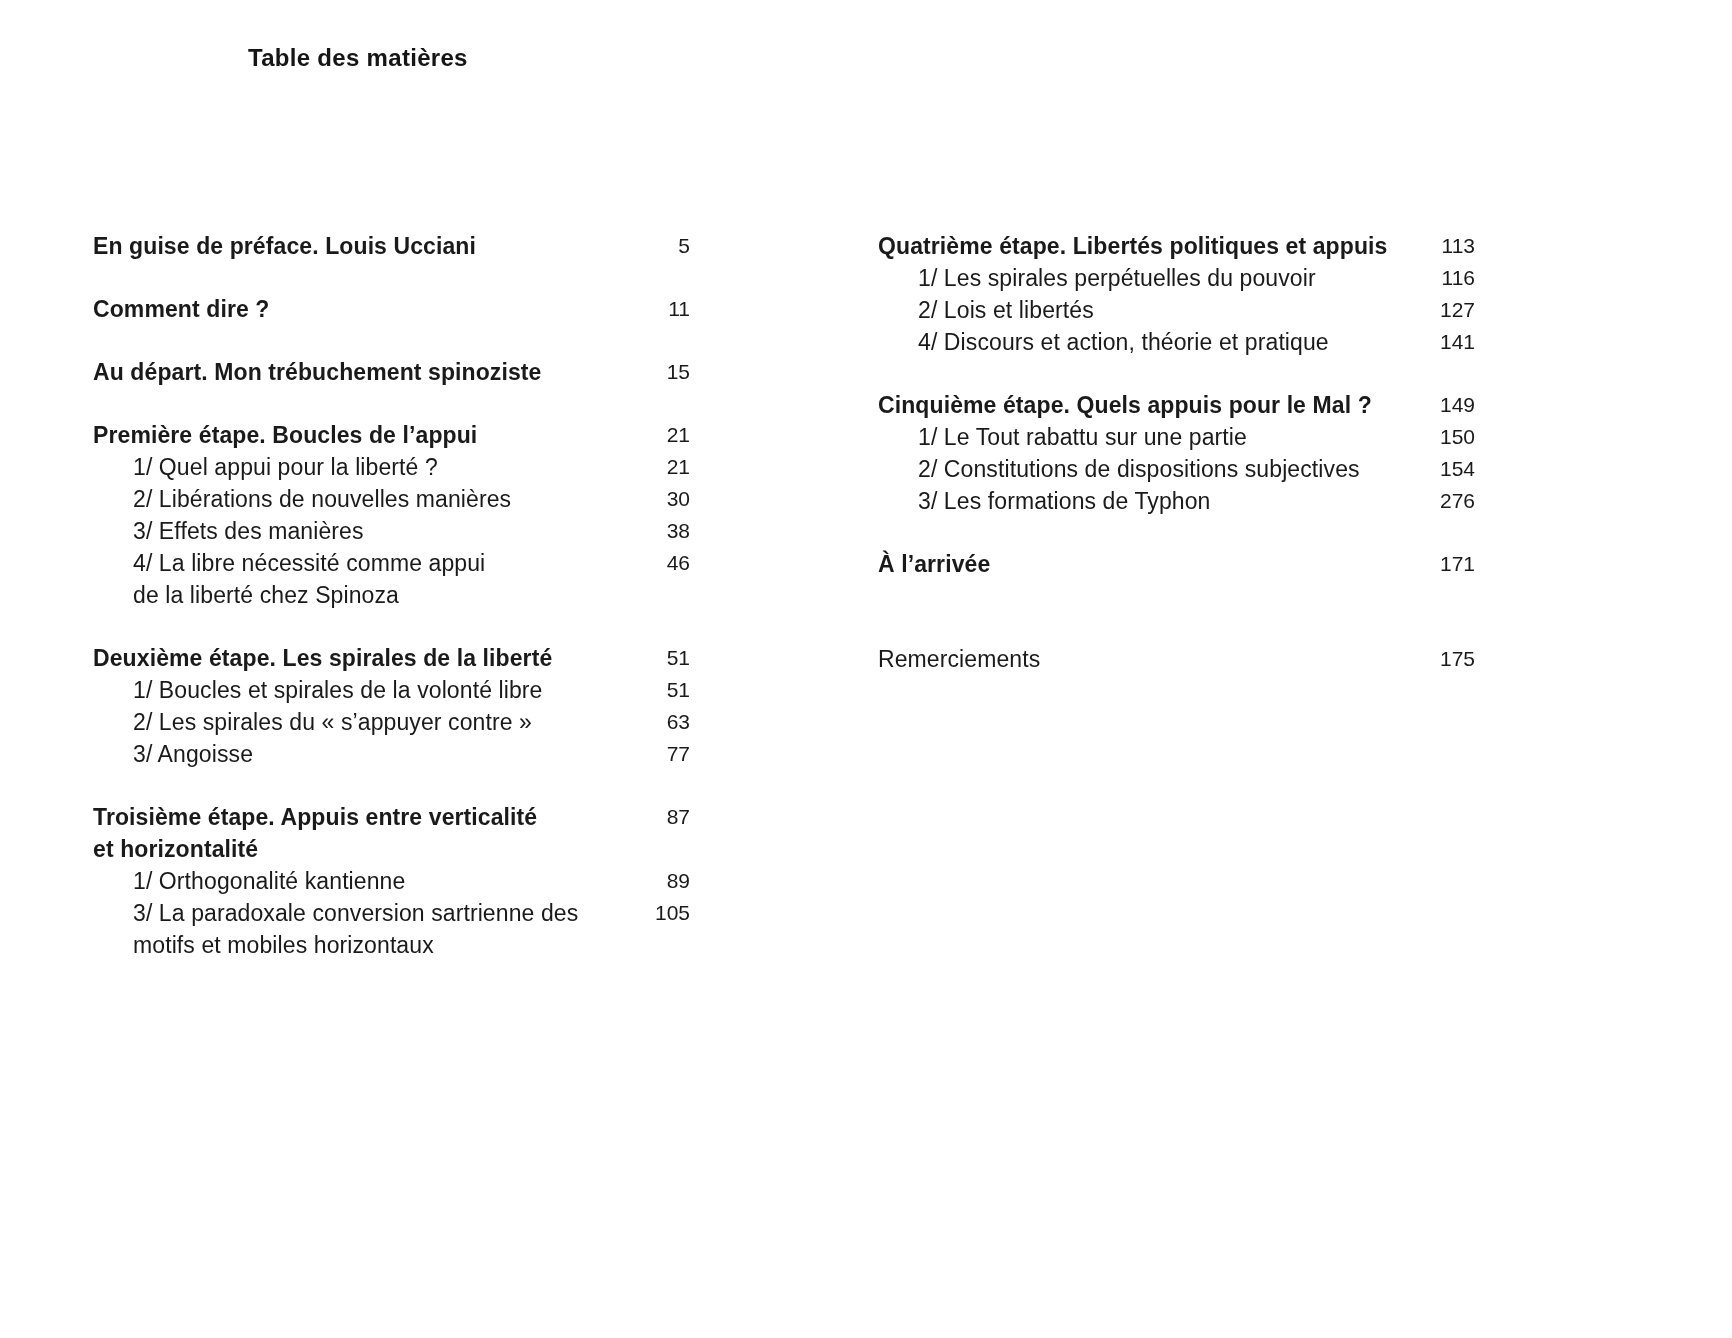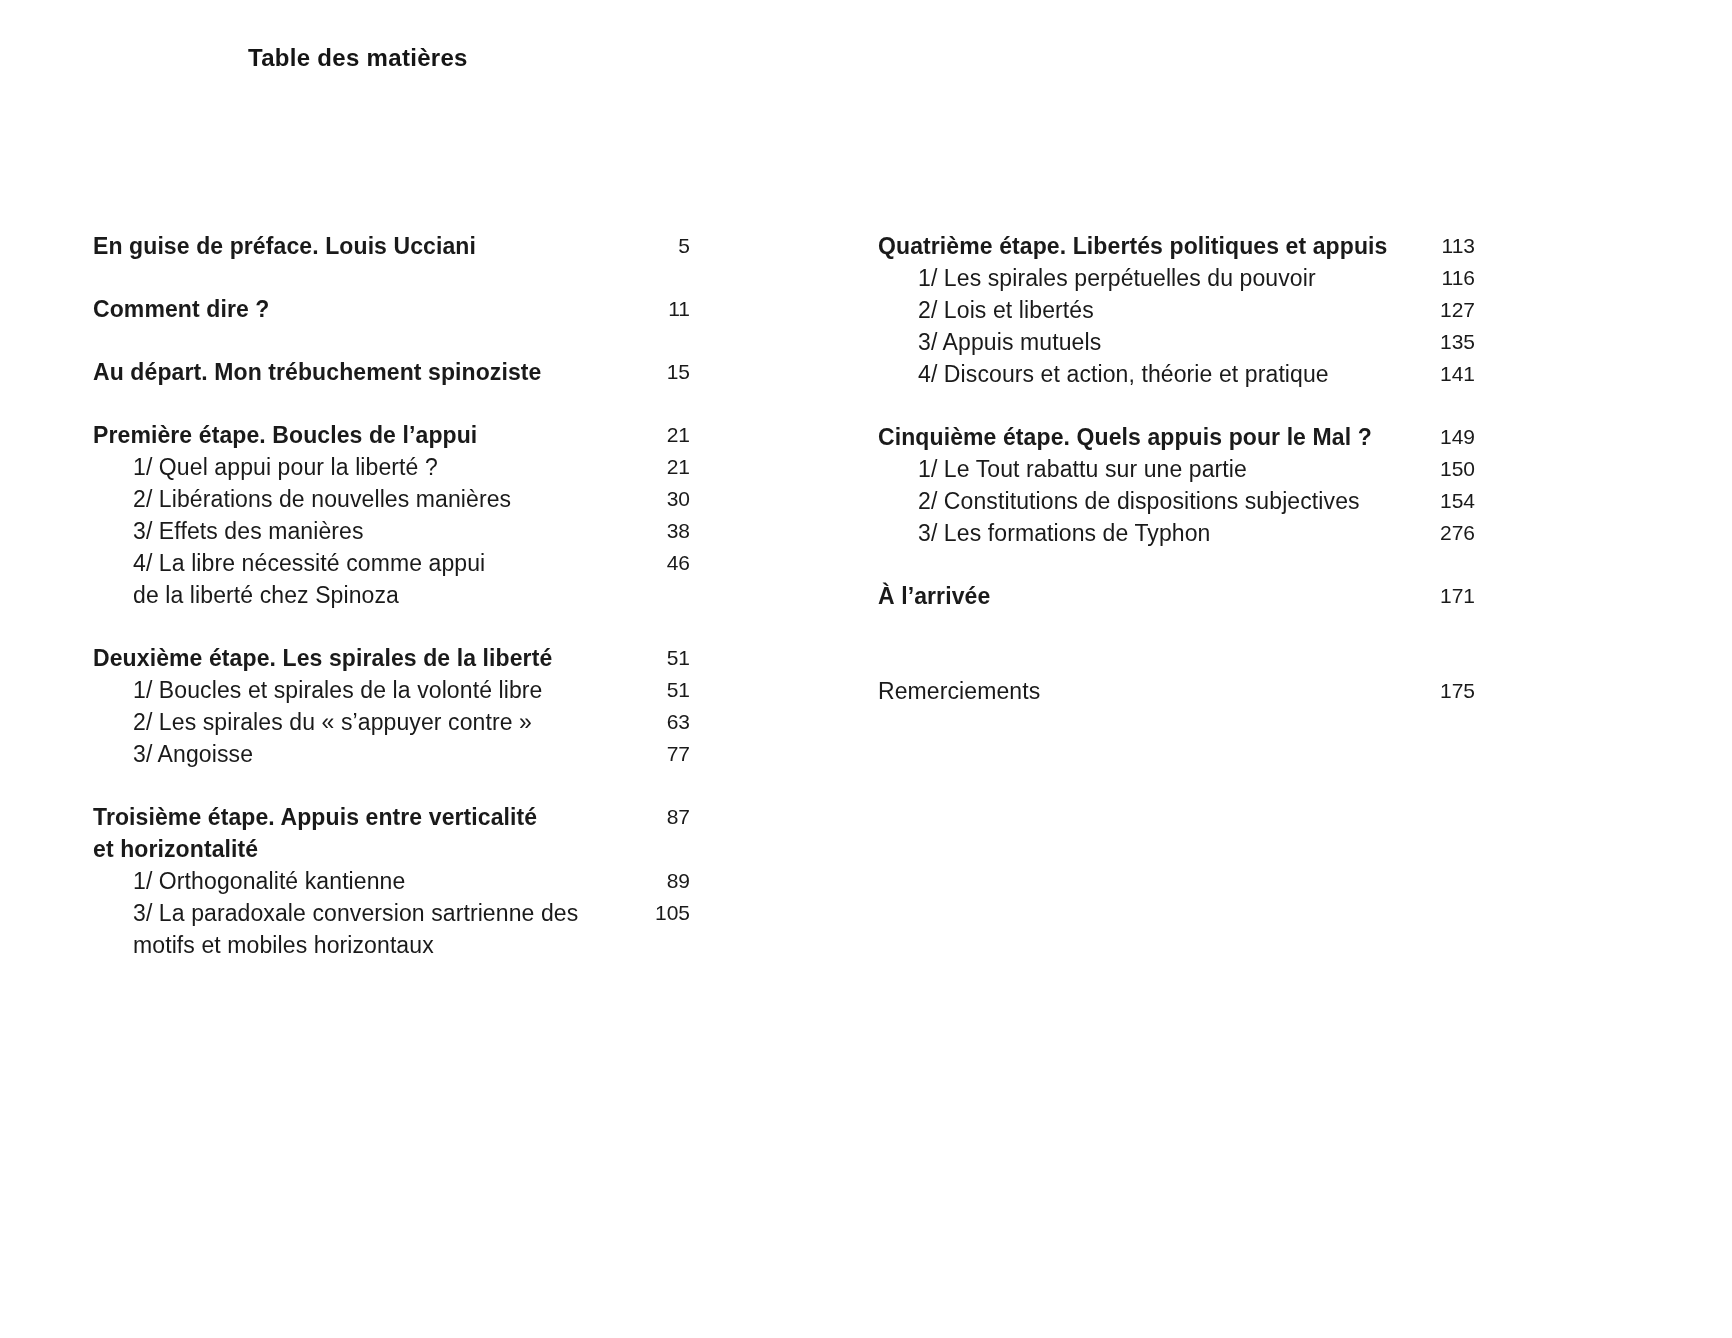--- a/index.html
+++ b/index.html
@@ -155,24 +155,20 @@
         </div>
         <div class="row indent">
           <span class="label">1/ Les spirales perpétuelles du pouvoir</span>
           <span class="page">116</span>
         </div>
         <div class="row indent">
           <span class="label">2/ Lois et libertés</span>
           <span class="page">127</span>
         </div>
         <div class="row indent">
-          <span class="label">3/ Appuis mutuels</span>
-          <span class="page">135</span>
-        </div>
-        <div class="row indent">
           <span class="label">4/ Discours et action, théorie et pratique</span>
           <span class="page">141</span>
         </div>
       </div>
       <div class="section">
         <div class="row bold">
           <span class="label">Cinquième étape. Quels appuis pour le Mal ?</span>
           <span class="page">149</span>
         </div>
         <div class="row indent">

